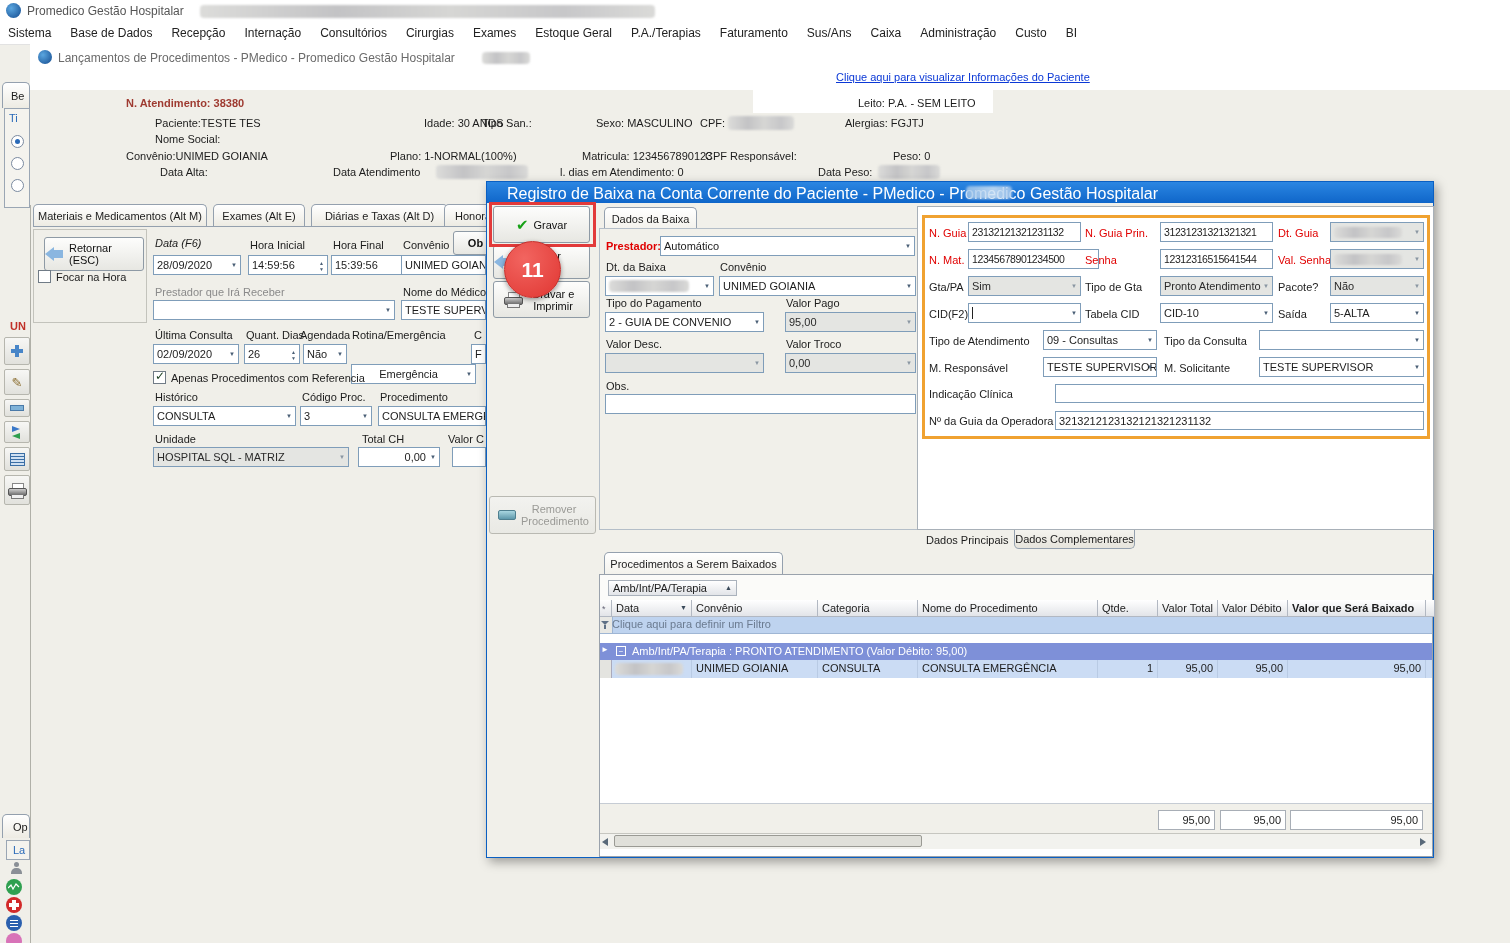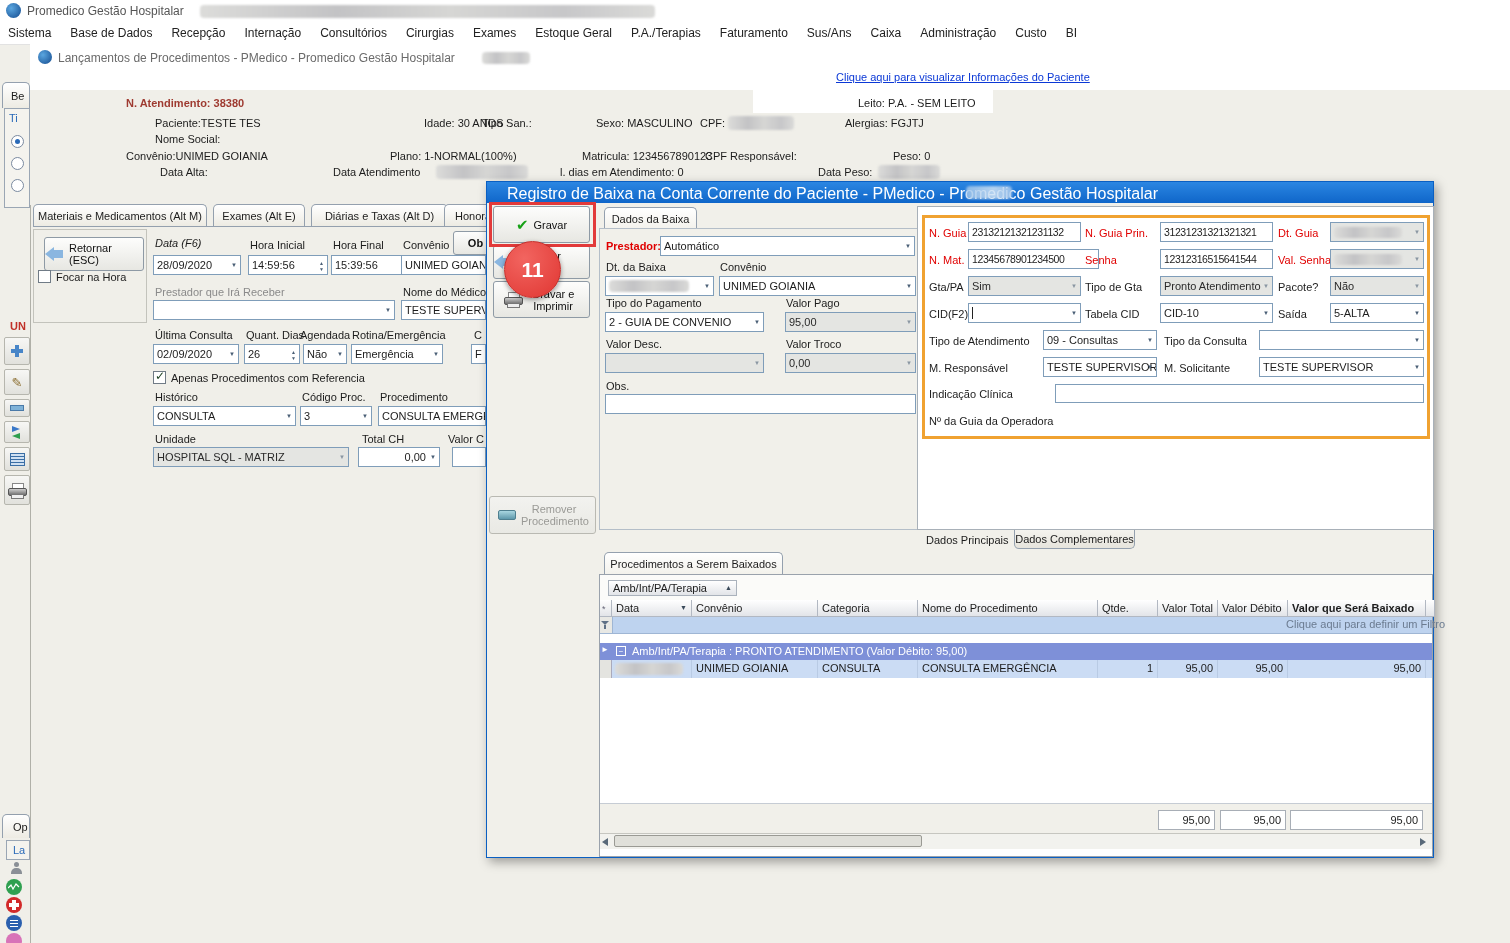--- a/index.html
+++ b/index.html
@@ -172,21 +172,21 @@
   <div class="fld" style="left:401px;top:300px;width:85px;"><span>TESTE SUPERVISOR</span></div>
 
   <span class="lbl" style="left:155px;top:329px;">Última Consulta</span>
   <span class="lbl" style="left:246px;top:329px;">Quant. Dias</span>
   <span class="lbl" style="left:300px;top:329px;">Agendada</span>
   <span class="lbl" style="left:352px;top:329px;">Rotina/Emergência</span>
   <span class="lbl" style="left:474px;top:329px;">C</span>
   <div class="fld combo" style="left:153px;top:344px;width:86px;"><span>02/09/2020</span></div>
   <div class="fld spin" style="left:244px;top:344px;width:56px;"><span>26</span></div>
   <div class="fld combo" style="left:303px;top:344px;width:44px;"><span>Não</span></div>
-  <div class="fld combo" style="left:351px;top:344px;width:92px;"><span>Emergência</span></div>
+  <div class="fld combo" style="left:351px;top:364px;width:125px;text-align:center;"><span>Emergência</span></div>
   <div class="fld" style="left:471px;top:344px;width:15px;"><span>F</span></div>
 
   <span class="cb ck" style="left:153px;top:371px;"></span>
   <span class="lbl" style="left:171px;top:372px;">Apenas Procedimentos com Referencia</span>
 
   <span class="lbl" style="left:155px;top:391px;">Histórico</span>
   <span class="lbl" style="left:302px;top:391px;">Código Proc.</span>
   <span class="lbl" style="left:380px;top:391px;">Procedimento</span>
   <div class="fld combo" style="left:153px;top:406px;width:143px;"><span>CONSULTA</span></div>
   <div class="fld combo" style="left:300px;top:406px;width:72px;"><span>3</span></div>
@@ -365,20 +365,21 @@
 
     <span class="lbl" style="left:442px;top:180px;">M. Responsável</span>
     <div class="fld combo" style="left:556px;top:175px;width:114px;"><span>TESTE SUPERVISOR</span></div>
     <span class="lbl" style="left:677px;top:180px;">M. Solicitante</span>
     <div class="fld combo" style="left:772px;top:175px;width:165px;"><span>TESTE SUPERVISOR</span></div>
 
     <span class="lbl" style="left:442px;top:206px;">Indicação Clínica</span>
     <div class="fld" style="left:568px;top:202px;width:369px;height:19px;"></div>
 
     <span class="lbl" style="left:442px;top:233px;">Nº da Guia da Operadora</span>
+    <div class="fld" style="left:568px;top:229px;width:369px;height:19px;"><span>3213212123132121321231132</span></div>
 
     <span class="lbl" style="left:439px;top:352px;">Dados Principais</span>
     <div class="tabb" style="left:527px;top:348px;width:121px;height:19px;">
         <span>Dados Complementares</span>
       </div>
 
     <div class="tab" style="left:117px;top:370px;width:179px;height:22px;background:linear-gradient(#fff,#f3f2ec);">
         <span>Procedimentos a Serem Baixados</span>
       </div>
 
@@ -400,21 +401,21 @@
       <div class="ghc" style="left:218px;top:25px;width:100px;"><span>Categoria</span></div>
       <div class="ghc" style="left:318px;top:25px;width:180px;"><span>Nome do Procedimento</span></div>
       <div class="ghc" style="left:498px;top:25px;width:60px;"><span>Qtde.</span></div>
       <div class="ghc" style="left:558px;top:25px;width:60px;"><span>Valor Total</span></div>
       <div class="ghc" style="left:618px;top:25px;width:70px;"><span>Valor Débito</span></div>
       <div class="ghc b" style="left:688px;top:25px;width:138px;"><span>Valor que Será Baixado</span></div>
       <div class="ghc" style="left:826px;top:25px;width:6px;"></div>
 
       <div class="abs" style="left:0;top:42px;width:832px;height:16px;background:#bed3ef;border-bottom:1px solid #9fb6d4;">
         <span class="abs" style="left:0;top:0;width:12px;height:16px;border-right:1px solid #9fb6d4;background:#e8e8e4;"><span class="funnel" style="margin:3px 0 0 1px;"><span class="cone"></span><span class="stem"></span></span></span>
-        <span class="abs" style="left:12px;top:1px;width:814px;text-align:right;color:#6b7b90;padding-left:19px;">Clique aqui para definir um Filtro</span>
+        <span class="abs" style="left:12px;top:1px;width:814px;text-align:left;color:#6b7b90;">Clique aqui para definir um Filtro</span>
       </div>
 
       <div class="abs" style="left:0;top:68px;width:832px;height:17px;background:#7e90d8;color:#fff;">
         <span class="abs" style="left:1px;top:2px;font-size:8px;color:#fff;">►</span>
         <span class="abs" style="left:16px;top:3px;width:10px;height:10px;border:1px solid #fff;box-sizing:border-box;text-align:center;line-height:7px;"><span style="font-size:8px;">−</span></span>
         <span class="abs" style="left:32px;top:2px;font-size:11px;white-space:nowrap;">Amb/Int/PA/Terapia : PRONTO ATENDIMENTO (Valor Débito: 95,00)</span>
       </div>
 
       <div class="abs" style="left:0;top:85px;width:832px;height:18px;background:#cbdcf4;">
         <span class="gcell" style="left:0;width:12px;background:#e4e4e0;border-right:1px solid #aab;"></span>

